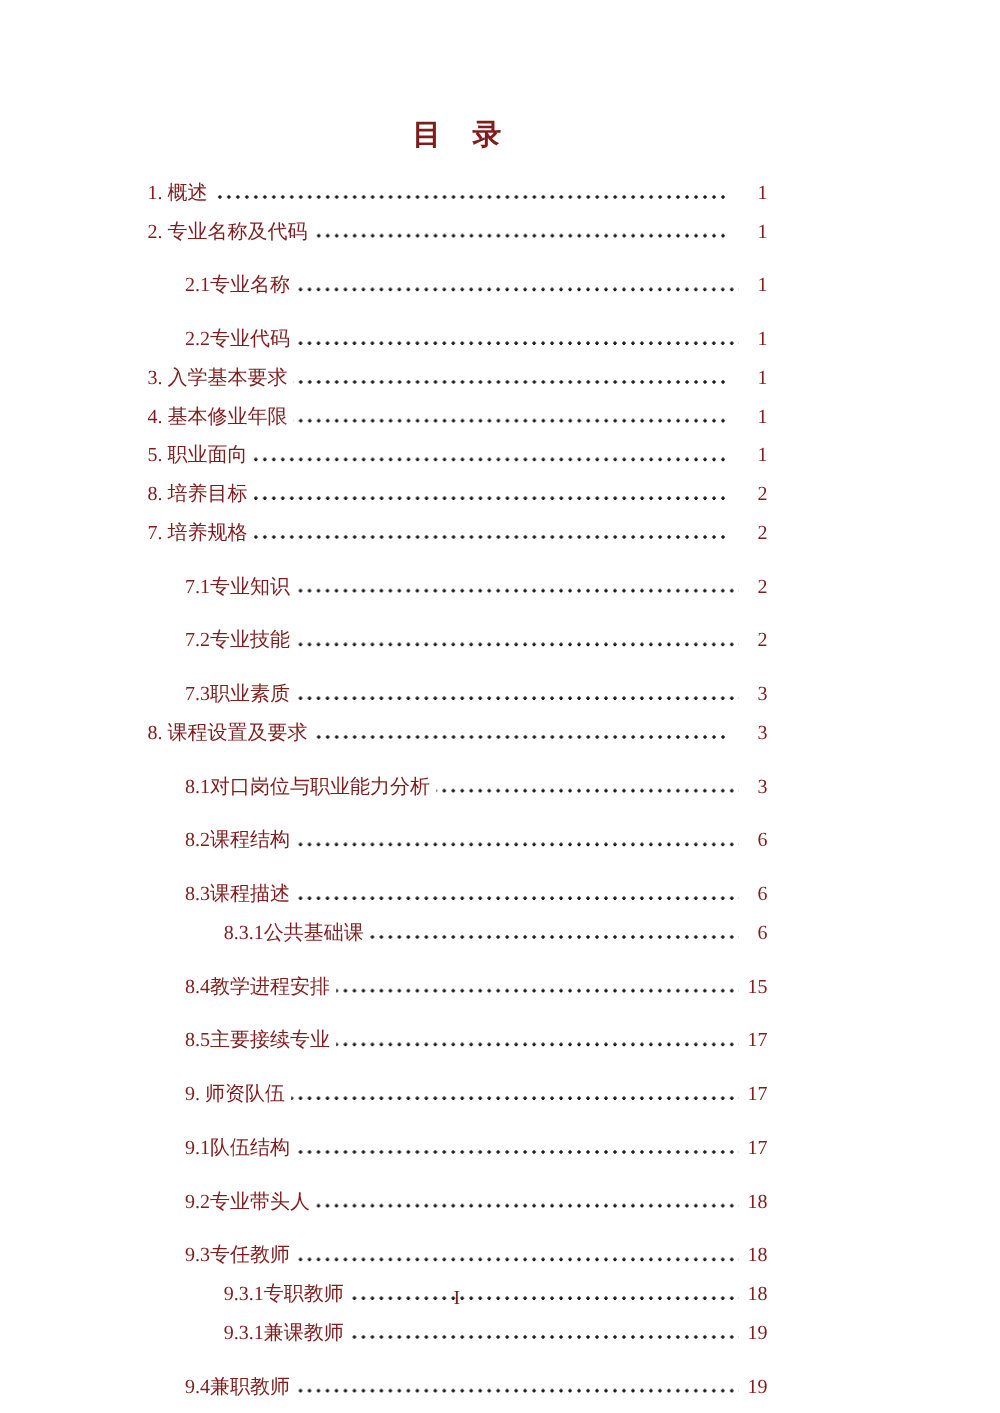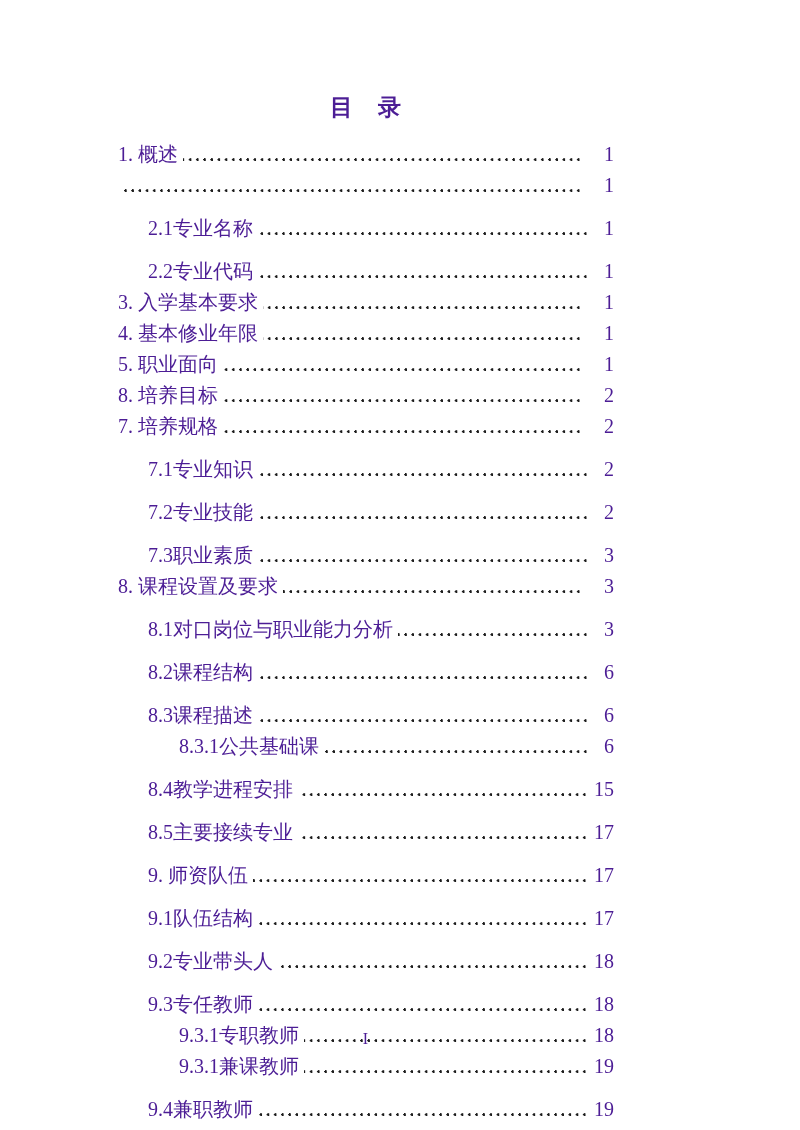--- a/index.html
+++ b/index.html
@@ -5,41 +5,41 @@
   html, body {
     margin: 0;
     padding: 0;
     background: #ffffff;
   }
   .page {
     position: relative;
     width: 732px;
     height: 1130px;
     background: #ffffff;
-    color: #4c1d95;
+    color: #7f1d1d;
     font-family: "Liberation Serif", "DejaVu Serif", serif;
     overflow: hidden;
   }
   .doc-title {
     padding-top: 94px;
     text-align: center;
     font-size: 23px;
     font-weight: 700;
     line-height: 28px;
     letter-spacing: 1px;
   }
   .toc {
     margin: 17px 118px 0 118px; 
   }
   .toc-row {
     display: flex;
     align-items: baseline;
     height: 31px;
     line-height: 31px;
-    font-size: 20px;
+    font-size: 16px;
     white-space: nowrap;
     cursor: pointer;
   }
   .toc-row.l2 { padding-left: 30px; margin-top: 12px; }
   .toc-row.l3 { padding-left: 61px; }
   .entry-label {
     flex: 0 0 auto;
   }
   .dot-leader {
     flex: 1 1 auto;
@@ -77,20 +77,21 @@
 
   <div class="doc-title">目　录</div>
 
   <div class="toc">
       <div class="toc-row l1">
     <span class="entry-label">1. 概述</span>
     <span class="dot-leader"></span>
     <span class="entry-page">1</span>
   </div>
       <div class="toc-row l1">
+    <span class="entry-label">2. 专业名称及代码</span>
     <span class="dot-leader"></span>
     <span class="entry-page">1</span>
   </div>
       <div class="toc-row l2">
     <span class="entry-label">2.1专业名称</span>
     <span class="dot-leader"></span>
     <span class="entry-page">1</span>
   </div>
       <div class="toc-row l2">
     <span class="entry-label">2.2专业代码</span>

